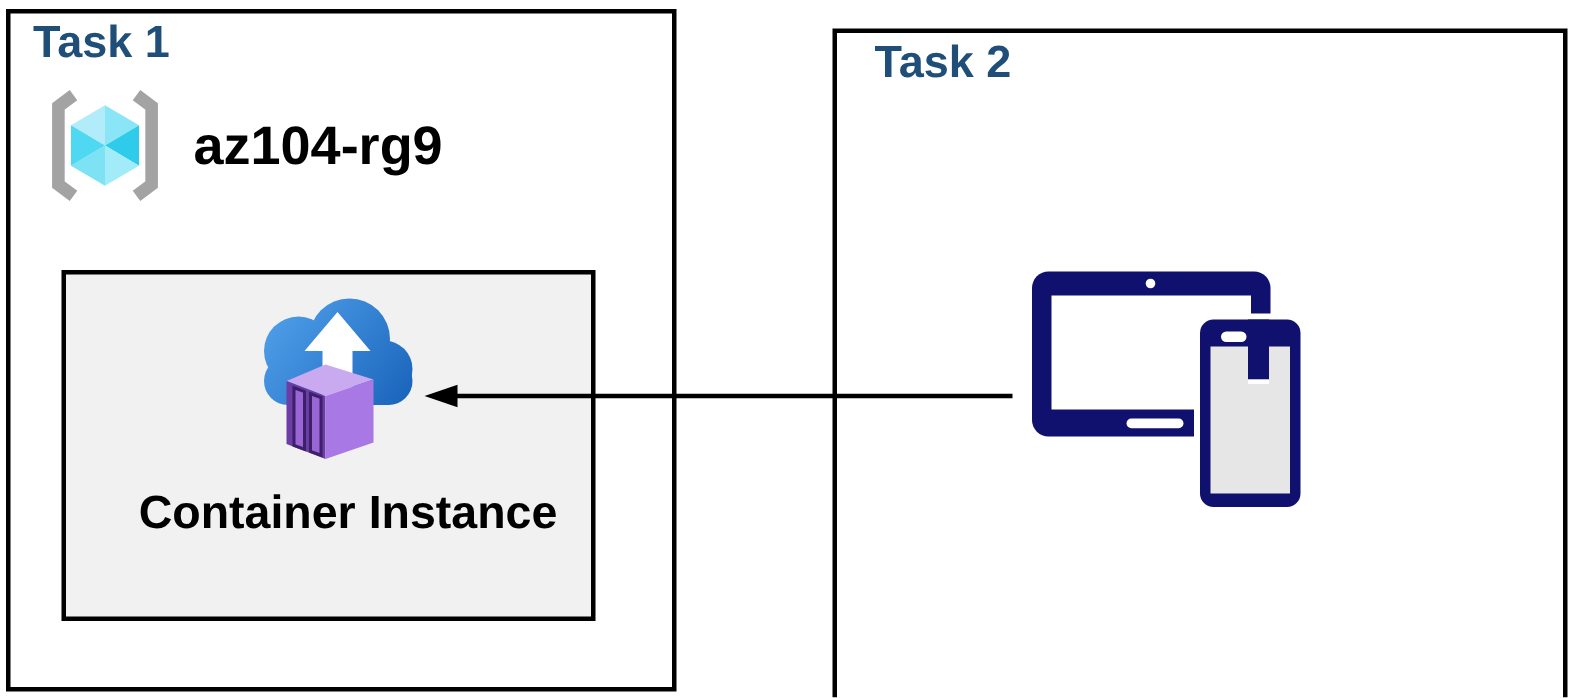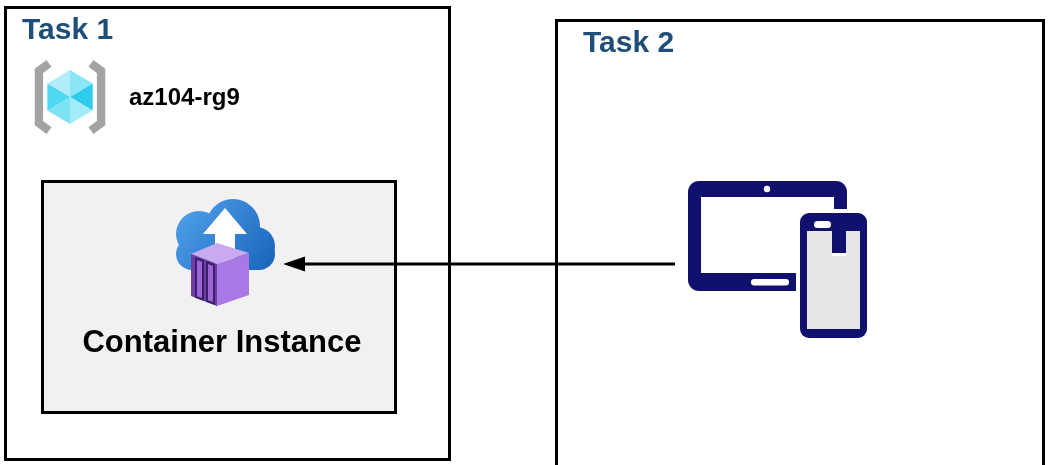--- a/index.html
+++ b/index.html
@@ -14,30 +14,30 @@
   #task1-box{left:4px;top:6px;width:441px;height:449px;}
   #task2-box{left:555px;top:6px;width:484px;height:449px;margin-top:13px;}
   .task-title{
     position:absolute;font-size:30px;font-weight:bold;line-height:1.1;
     color:var(--header-blue,#1f4e79);white-space:nowrap;
   }
   #task1-title{left:15px;top:3px;}
   #task2-title{left:25px;top:3px;}
   .rg-row{position:absolute;left:21px;top:49px;display:flex;align-items:center;}
   .rg-label{
-    font-size:24px;font-weight:bold;color:var(--text-black,#000);
+    font-size:36px;font-weight:bold;color:var(--text-black,#000);
     margin-left:17px;white-space:nowrap;
   }
   .inner-box{
     position:absolute;left:34px;top:171px;width:350px;height:228px;
     background:var(--card-gray,#f1f1f1);border:3px solid var(--border-black,#000);
   }
   .ci-icon{position:absolute;left:119px;top:11px;}
   .ci-label{
-    position:absolute;left:3px;top:141px;width:100%;text-align:center;
+    position:absolute;left:13px;top:141px;width:100%;text-align:center;
     font-size:31px;font-weight:bold;color:var(--text-black,#000);white-space:nowrap;
   }
   .devices-icon{position:absolute;left:130px;top:157px;}
   .tv-label{
     position:absolute;left:0;top:332px;width:464px;text-align:center;
     font-size:30px;font-weight:bold;color:var(--text-black,#000);white-space:nowrap;
   }
   .arrow-svg{position:absolute;left:280px;top:250px;z-index:5;}
   
   .navy{fill:var(--device-navy,#10106e);}

